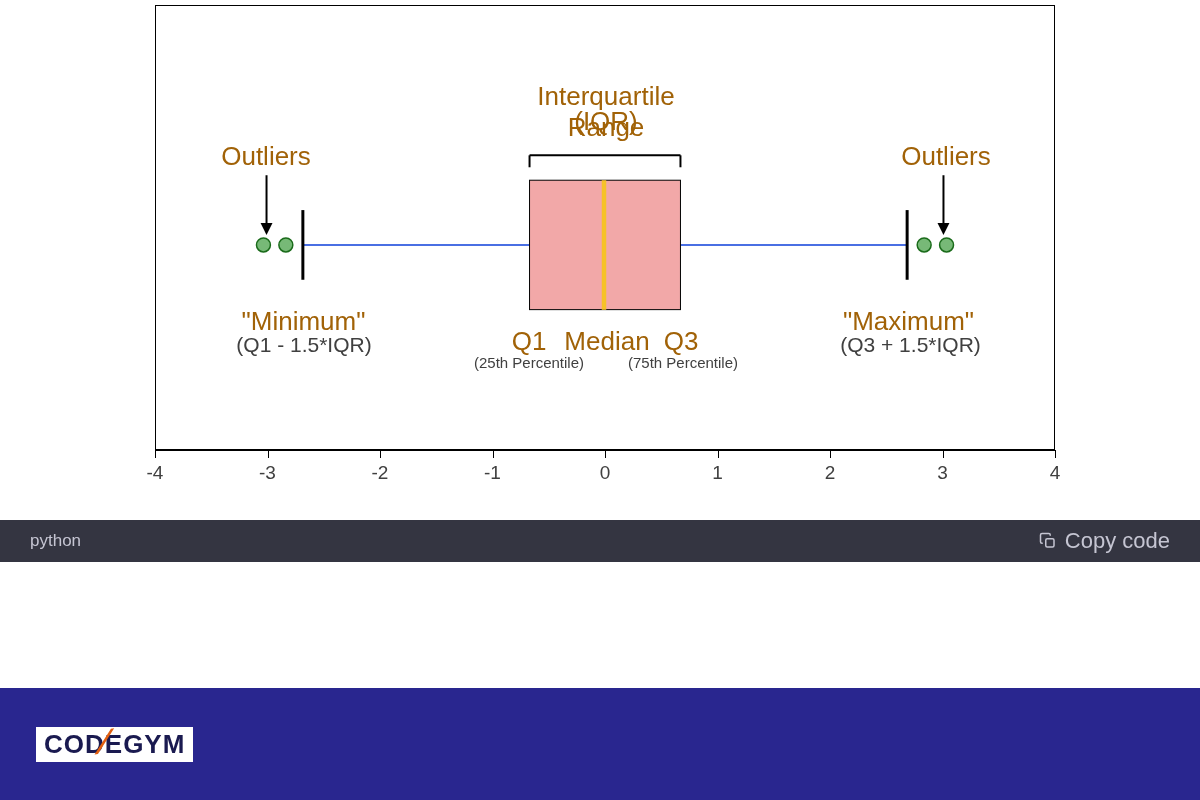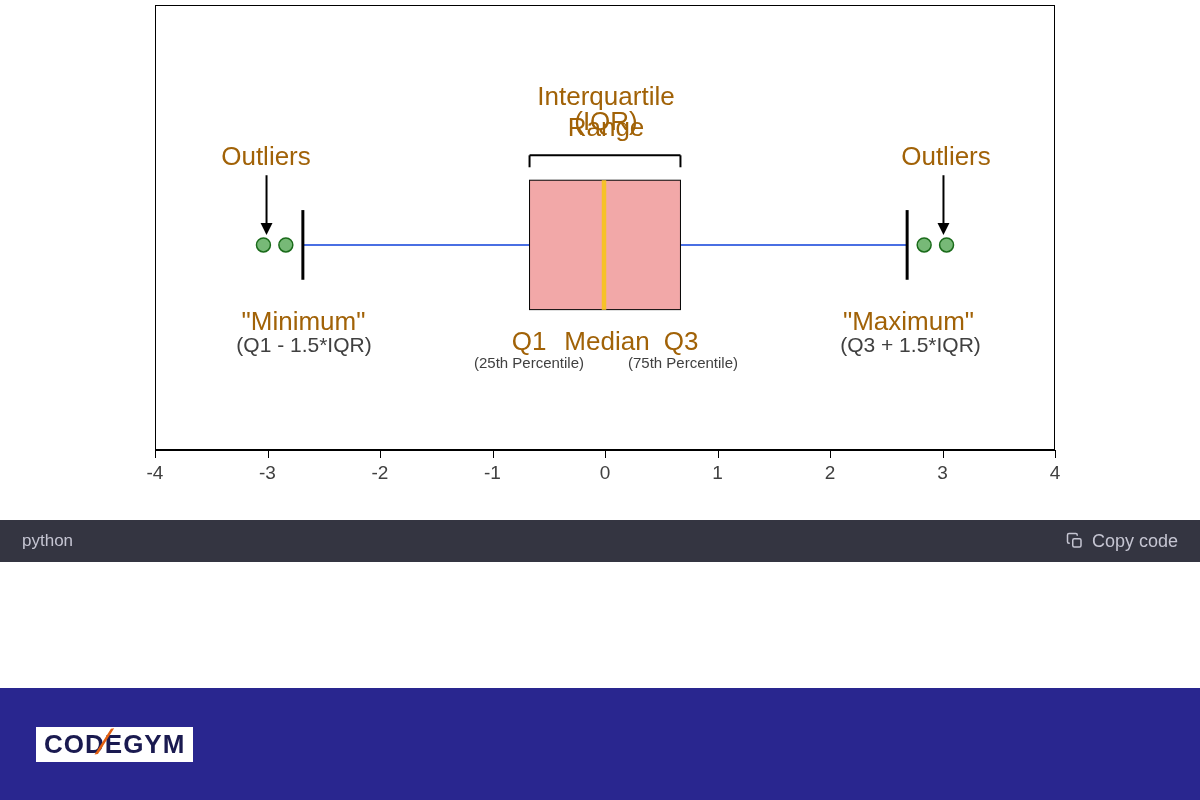--- a/index.html
+++ b/index.html
@@ -14,23 +14,23 @@
   .lbl-paren { position: absolute; font-size: 21px; color: #404040; text-align: center; }
 
   
   .axis { position: absolute; left: 155px; top: 450px; width: 900px; height: 60px; }
   .axis-line { position: absolute; top: 0; left: 0; width: 900px; height: 1px; background: #000; }
   .tick { position: absolute; top: 0; width: 1px; height: 8px; background: #000; }
   .tick-lbl { position: absolute; top: 12px; font-size: 19px; color: #404040; transform: translateX(-50%); }
 
   
   .code-block { width: 1200px; position: absolute; top: 520px; left: 0; }
-  .code-header { height: 42px; background: #343541; display: flex; justify-content: space-between; align-items: center; padding: 0 22px; }
+  .code-header { height: 42px; background: #343541; display: flex; justify-content: space-between; align-items: center; padding: 0 30px; }
   .code-lang { color: #c5c5d2; font-size: 17px; font-family: sans-serif; }
-  .copy-btn { color: #c5c5d2; font-size: 18px; display: flex; align-items: center; gap: 8px; cursor: pointer; }
+  .copy-btn { color: #c5c5d2; font-size: 22px; display: flex; align-items: center; gap: 8px; cursor: pointer; }
   .code-body { background: #000; padding: 22px 18px 30px 18px; font-family: ui-monospace, Menlo, Consolas, monospace; font-size: 20px; line-height: 2; color: #fff; }
   .code-body .c-func { color: #fff; }
   .code-body .c-str { color: #6fb36f; }
 
   
   .footer { width: 1200px; height: 112px; position: absolute; top: 688px; left: 0; background: #29268f; display: flex; align-items: center; padding: 0 36px; gap: 30px; }
   .logo-box { background: #ffffff; padding: 2px 8px; font-weight: 700; font-size: 26px; letter-spacing: 1px; position: relative; }
   .logo-core { color: #1a1a50; }
   .logo-gym { color: #1a1a50; }
   .logo-strike { position: absolute; color: #e25f0f; font-size: 30px; font-weight: 900; left: 58px; top: -2px; transform: rotate(-8deg); }

